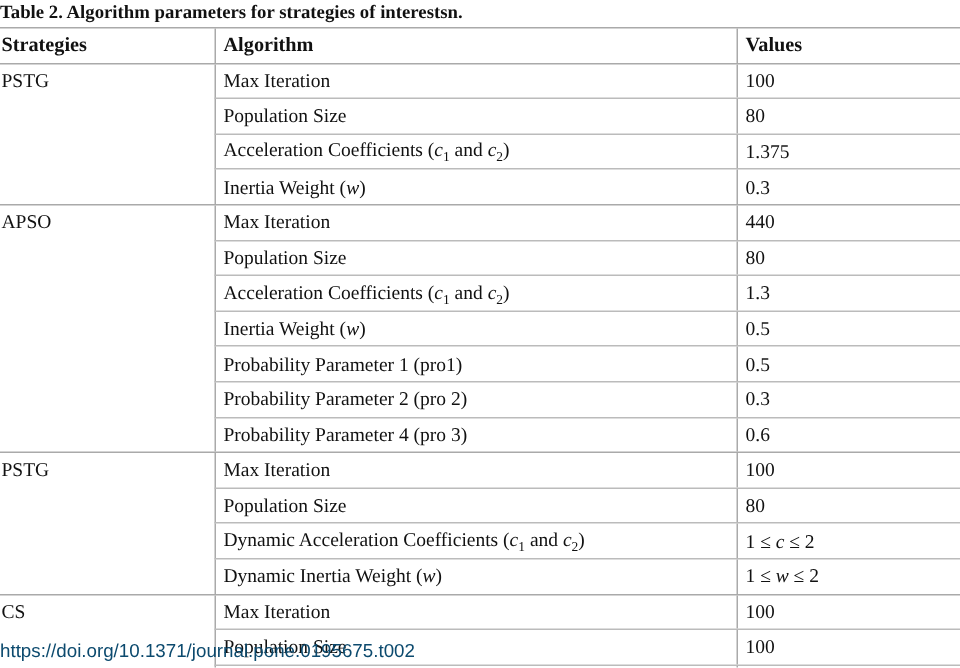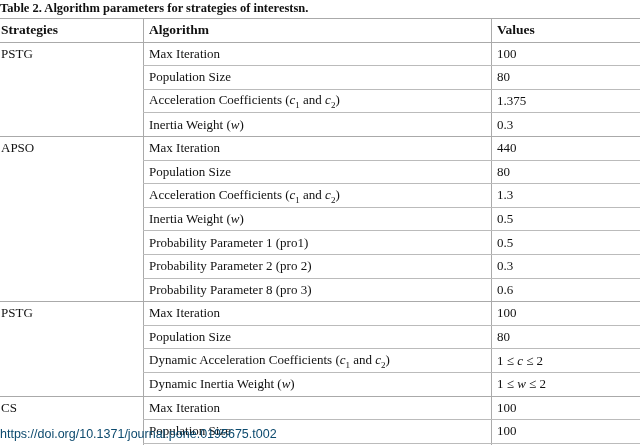--- a/index.html
+++ b/index.html
@@ -74,21 +74,21 @@
     </tr>
     <tr>
       <td class="c2">Probability Parameter 1 (pro1)</td>
       <td class="c3">0.5</td>
     </tr>
     <tr>
       <td class="c2">Probability Parameter 2 (pro 2)</td>
       <td class="c3">0.3</td>
     </tr>
     <tr class="grp-end">
-      <td class="c2">Probability Parameter 8 (pro 3)</td>
+      <td class="c2">Probability Parameter 4 (pro 3)</td>
       <td class="c3">0.6</td>
     </tr>
 
     <tr>
       <td class="c1 strat" rowspan="4">PSTG</td>
       <td class="c2">Max Iteration</td>
       <td class="c3">100</td>
     </tr>
     <tr>
       <td class="c2">Population Size</td>

